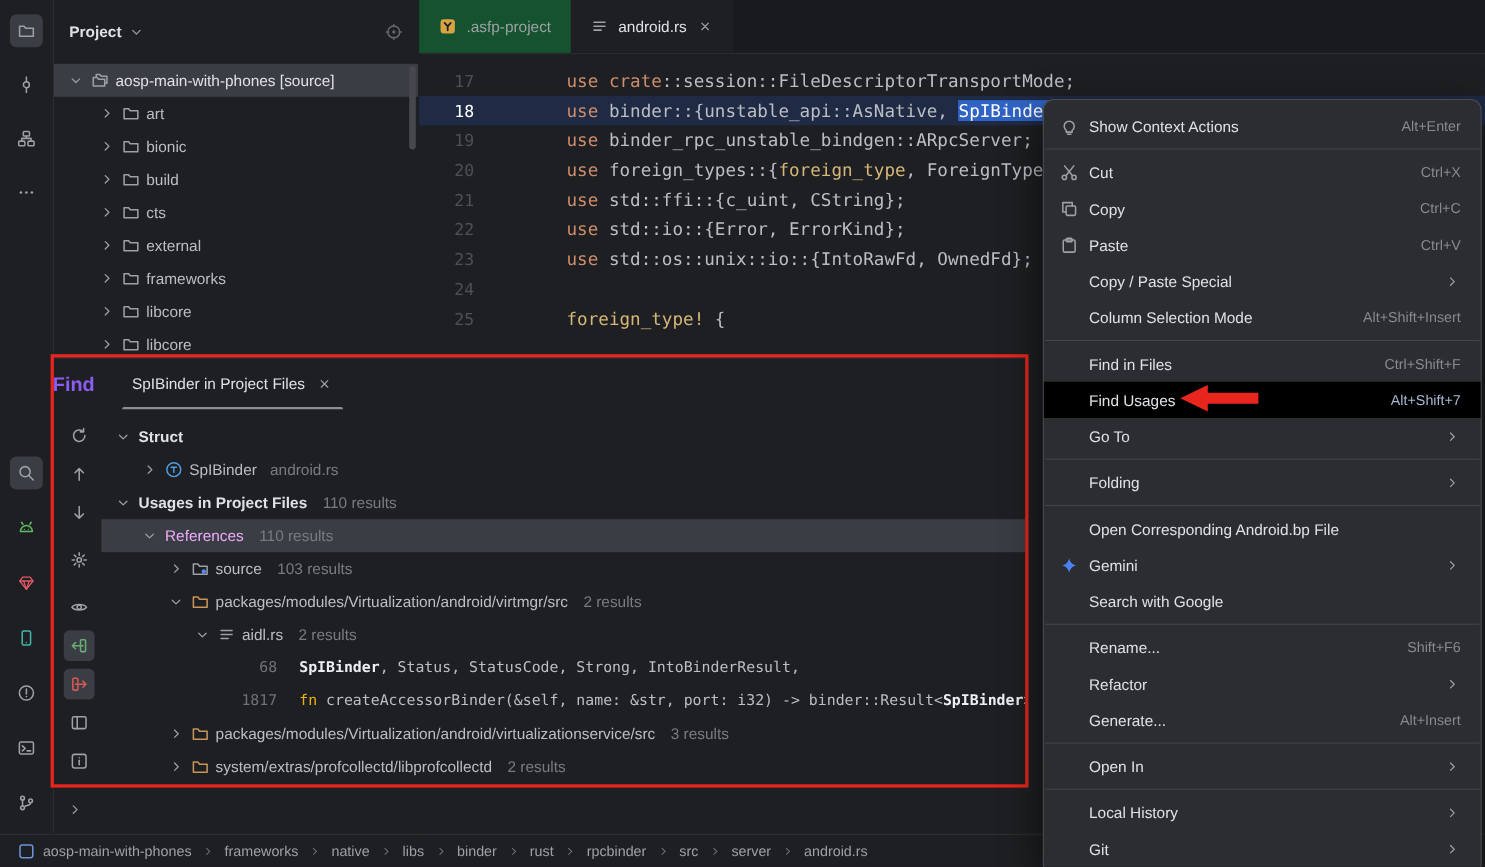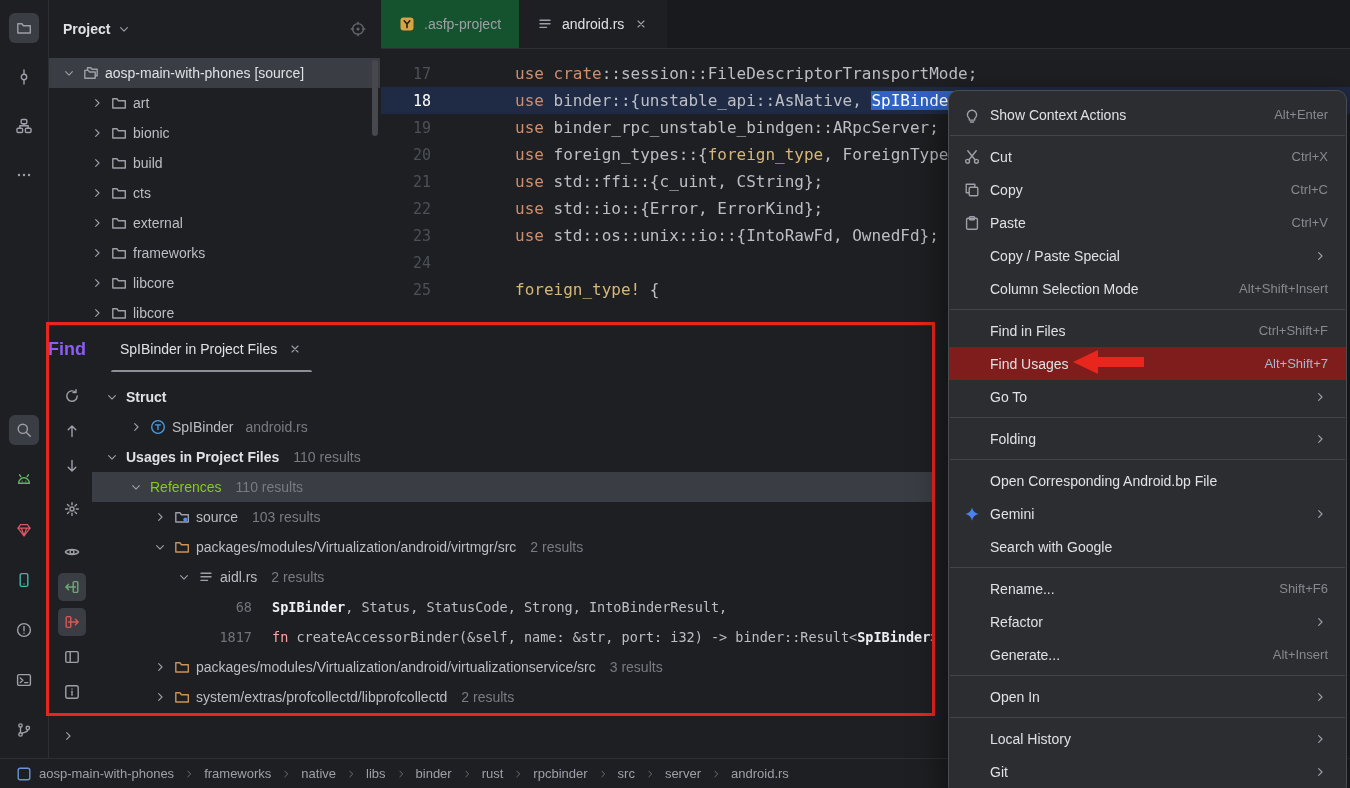--- a/index.html
+++ b/index.html
@@ -64,44 +64,44 @@
   .fp-tab::after{content:'';position:absolute;left:3px;right:3px;bottom:0;height:2px;background:#8c8f96;border-radius:2px 2px 0 0}
   #fp-toolbar{position:absolute;left:4px;top:56px;width:40px;display:flex;flex-direction:column;align-items:center;gap:7px}
   .fp-btn{width:28px;height:28px;border-radius:5px;display:flex;align-items:center;justify-content:center}
   .fp-btn.toggled{background:#3a3d43}
   .fp-btn.gap{margin-top:8px}
   #fp-rows{position:absolute;left:44px;top:56px;right:3px;overflow:hidden}
   .fr{height:30px;display:flex;align-items:center;gap:6px;font-size:14px;color:#bcbec4;white-space:nowrap}
   .fr.selected{background:#3a3d43}
   .fr .lbl{color:#bcbec4}
   .fr .lbl-b{color:#dfe1e5;font-weight:700}
-  .fr.selected .lbl{color:#84cc16}
+  .fr.selected .lbl{color:#f0abfc}
   .fr .cnt{color:#787c82;margin-left:8px}
   .fr .meta{color:#787c82;margin-left:6px}
   .fr.match{padding-left:104px}
   .mnum{width:56px;text-align:right;color:#6f737a;font-family:"DejaVu Sans Mono","Liberation Mono",monospace;font-size:13.5px;flex:none;margin-right:14px}
   .mcode{font-family:"DejaVu Sans Mono","Liberation Mono",monospace;font-size:13.5px;white-space:pre;color:#bcbec4}
   .m-match{color:#eceef2;font-weight:700}
-  .m-kw{color:#fca5a5}
+  .m-kw{color:#eab308}
   .fr .ic[data-name="folder-icon"]{color:#c9945a}
 
   #collapsed-chevron{position:absolute;left:60px;top:728px;z-index:11}
 
   
   #red-rect{position:absolute;left:46px;top:322px;width:889px;height:394px;border:3px solid #e8261d;z-index:40;pointer-events:none;box-sizing:border-box}
   #red-arrow{position:absolute;left:1072px;top:348px;z-index:70;pointer-events:none}
 
   
   #context-menu{position:absolute;left:948px;top:90px;width:399px;background:#2b2d30;border:1px solid #4a4c52;border-radius:10px;box-shadow:0 12px 36px rgba(0,0,0,.6);padding:7px 0;z-index:60;box-sizing:border-box}
   .mi{height:33px;display:flex;align-items:center;padding:0 18px 0 15px;font-size:14px;color:#dfe1e5}
   .mi .mic{width:26px;flex:none;display:flex;align-items:center}
   .mi .mlabel{flex:1;white-space:nowrap}
   .mi .msc{color:#87898e;font-size:13px;margin-left:28px;white-space:nowrap}
   .mi .marr{margin-left:28px;display:flex}
-  .mi.selected{background:#7f1d1d}
+  .mi.selected{background:#000000}
   .mi.selected .msc{color:#a9b6cf}
   .msep{height:1px;background:#43454a;margin:4px 1px}
 </style>
 </head>
 <body>
 
 <div id="app" data-name="ide-window">
 
   <div id="stripe" data-name="tool-window-stripe">
     <div id="stripe-top" data-name="stripe-top-buttons">

